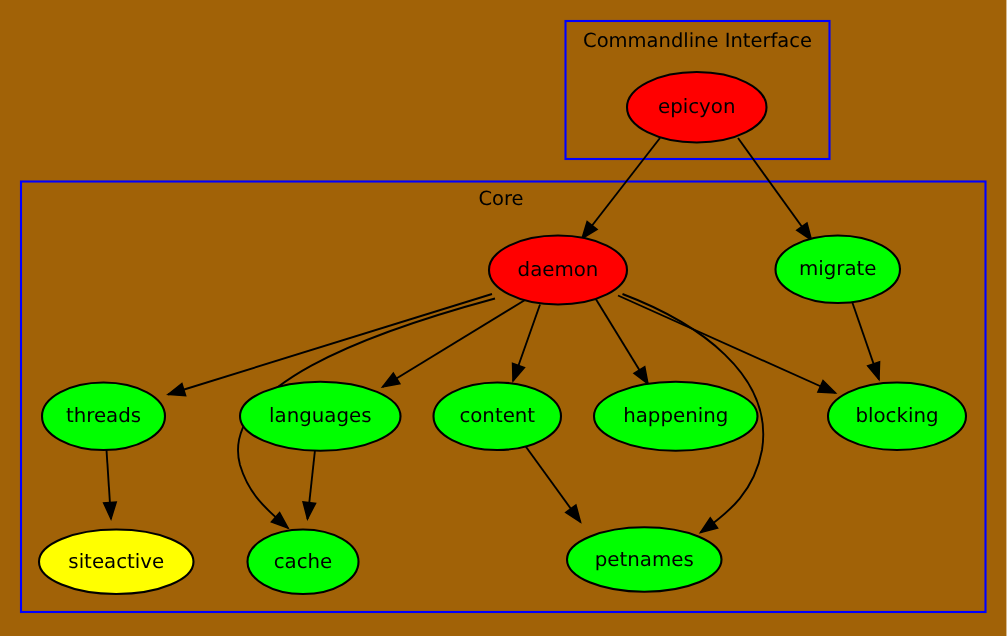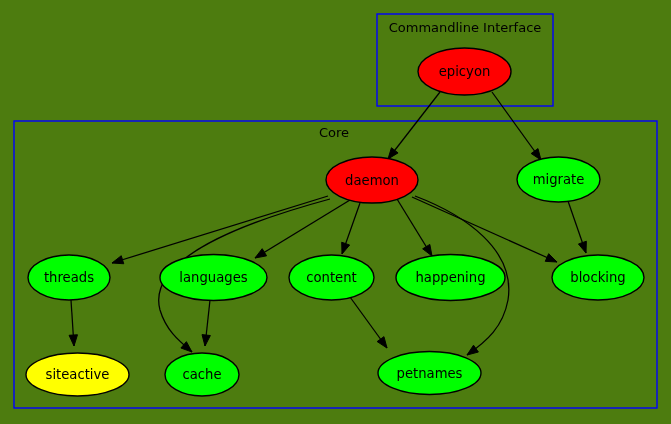--- a/index.html
+++ b/index.html
@@ -7,21 +7,21 @@
     padding: 0;
     background: #ffffff;
   }
   body {
     font-family: "DejaVu Sans", sans-serif;
   }
   #canvas {
     position: relative;
     width: 671px;
     height: 424px;
-    background: #4d7c0f;
+    background: #a16207;
     overflow: hidden;
   }
   #graph-svg {
     position: absolute;
     left: 0;
     top: 0;
     width: 671px;
     height: 424px;
   }
   .cluster-rect {

